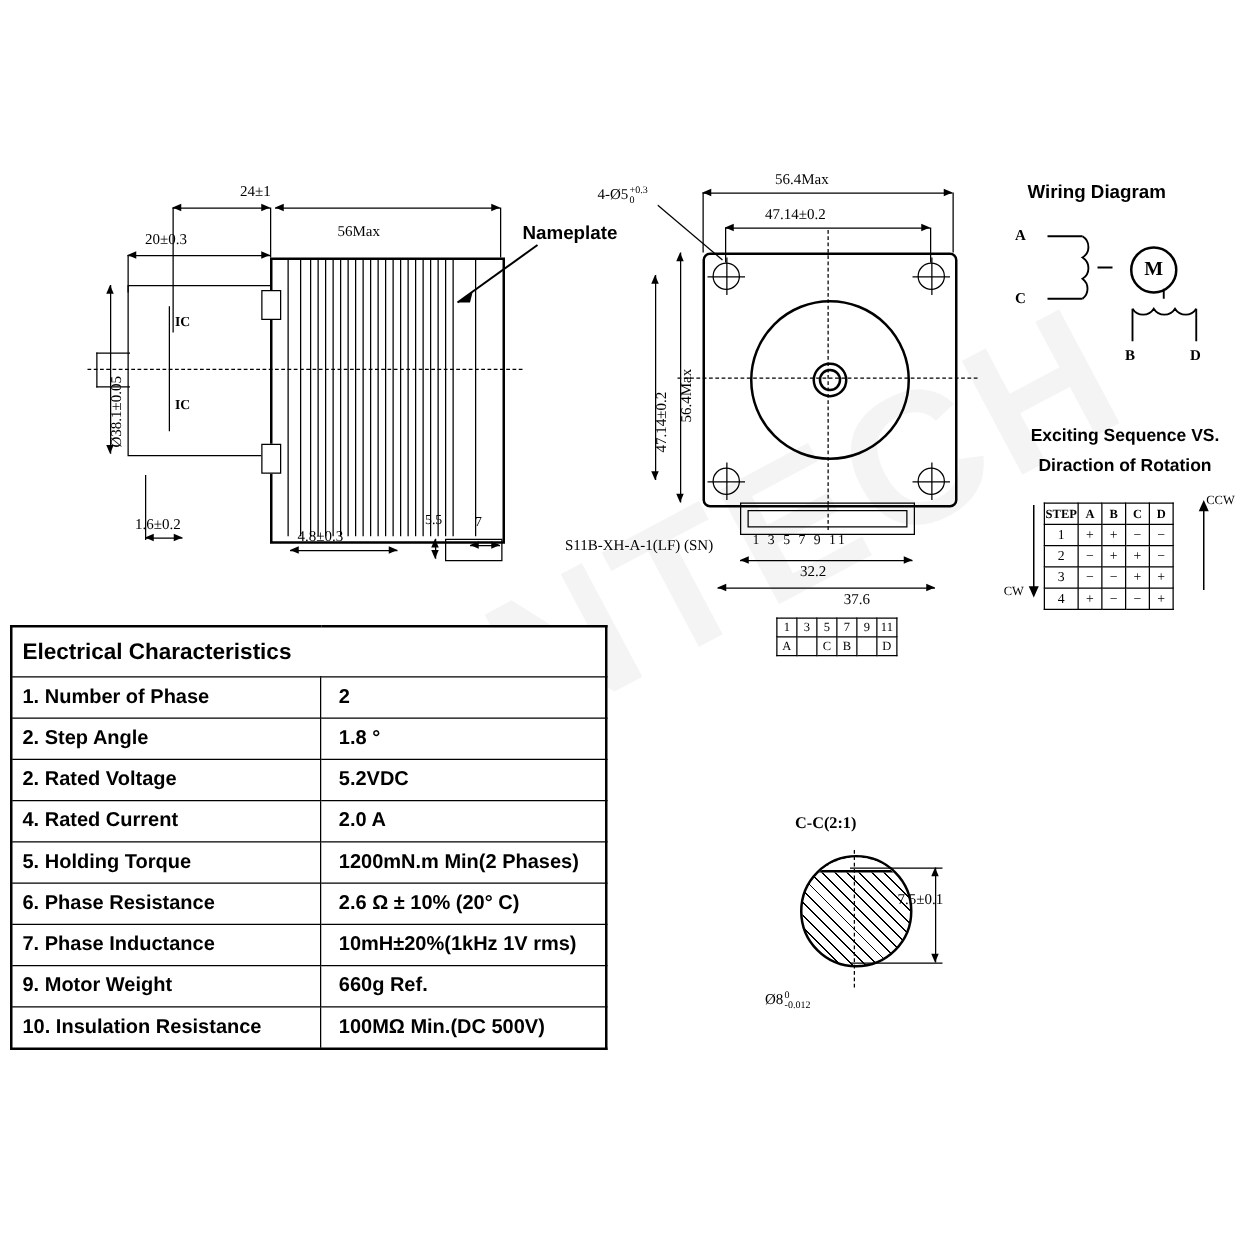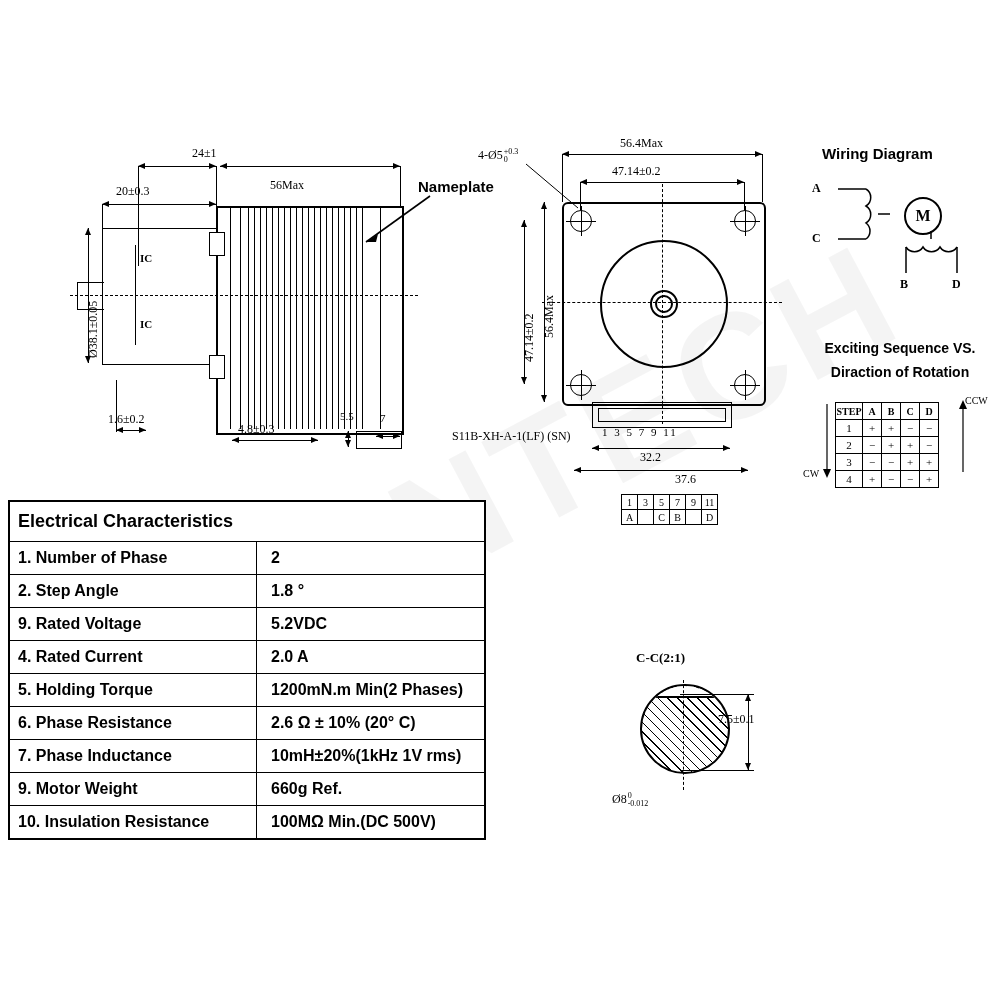--- a/index.html
+++ b/index.html
@@ -509,21 +509,21 @@
     </tr>
     <tr>
       <td class="name">1. Number of Phase</td>
       <td class="val">2</td>
     </tr>
     <tr>
       <td class="name">2. Step Angle</td>
       <td class="val">1.8 °</td>
     </tr>
     <tr>
-      <td class="name">9. Rated Voltage</td>
+      <td class="name">2. Rated Voltage</td>
       <td class="val">5.2VDC</td>
     </tr>
     <tr>
       <td class="name">4. Rated Current</td>
       <td class="val">2.0 A</td>
     </tr>
     <tr>
       <td class="name">5. Holding Torque</td>
       <td class="val">1200mN.m Min(2 Phases)</td>
     </tr>

